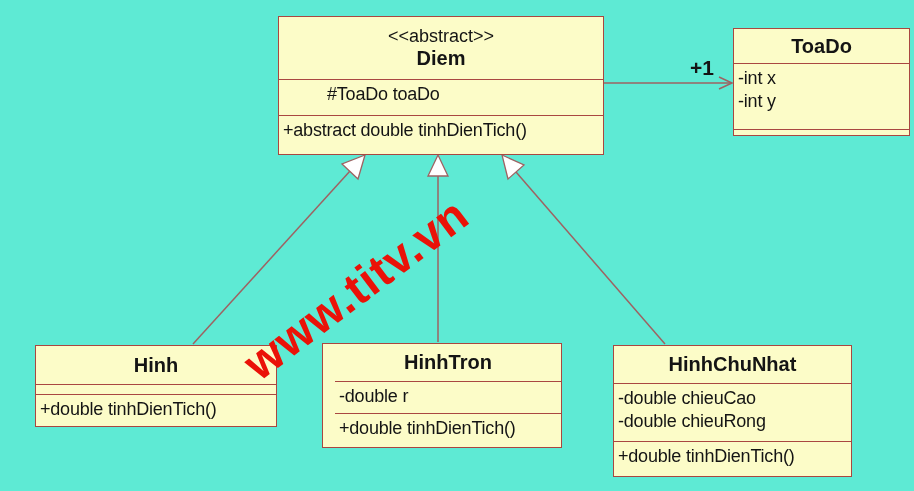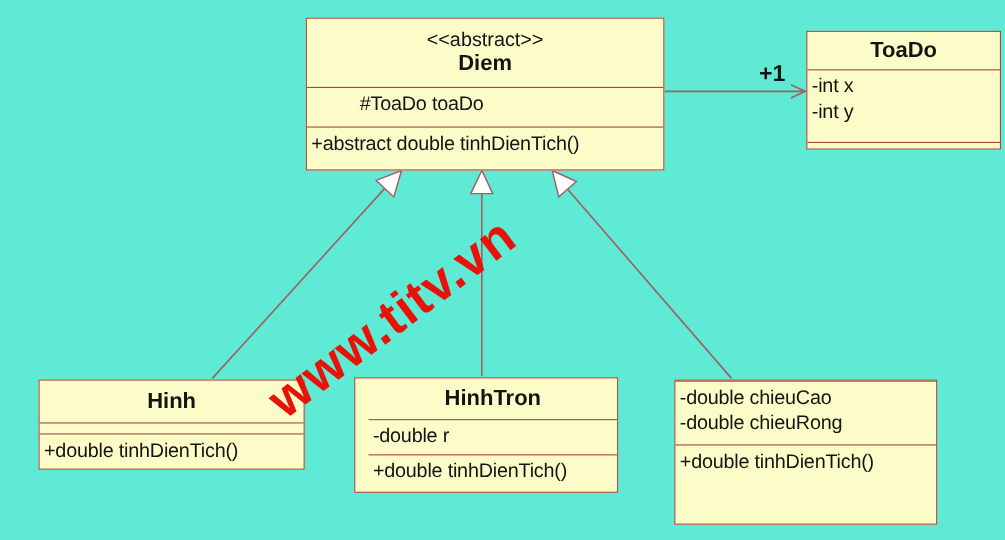--- a/index.html
+++ b/index.html
@@ -189,20 +189,23 @@
     </div>
     <div class="cls-attrs">
       <div class="member">-double r</div>
     </div>
     <div class="cls-methods">
       <div class="member">+double tinhDienTich()</div>
     </div>
   </div>
 
   <div class="uml-class" id="box-hinhchunhat">
+    <div class="cls-title">
+      <div>HinhChuNhat</div>
+    </div>
     <div class="cls-attrs">
       <div class="member">-double chieuCao</div>
       <div class="member">-double chieuRong</div>
     </div>
     <div class="cls-methods">
       <div class="member">+double tinhDienTich()</div>
     </div>
   </div>
 
   <div class="edge-label">+1</div>

